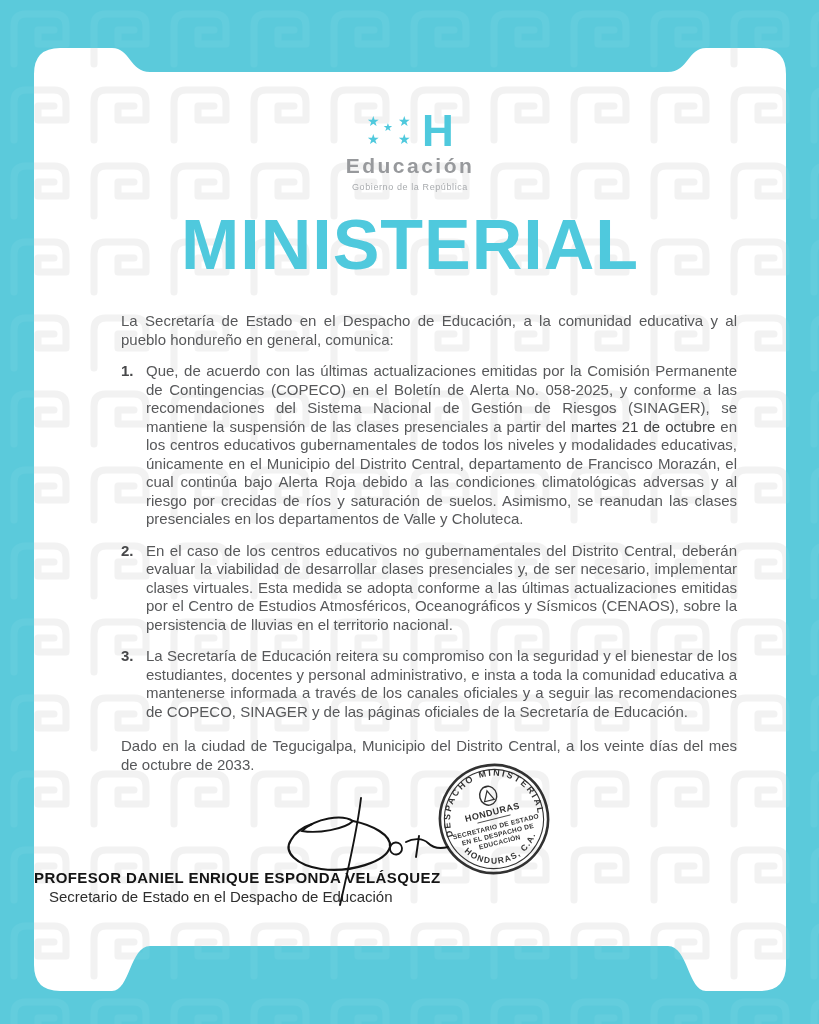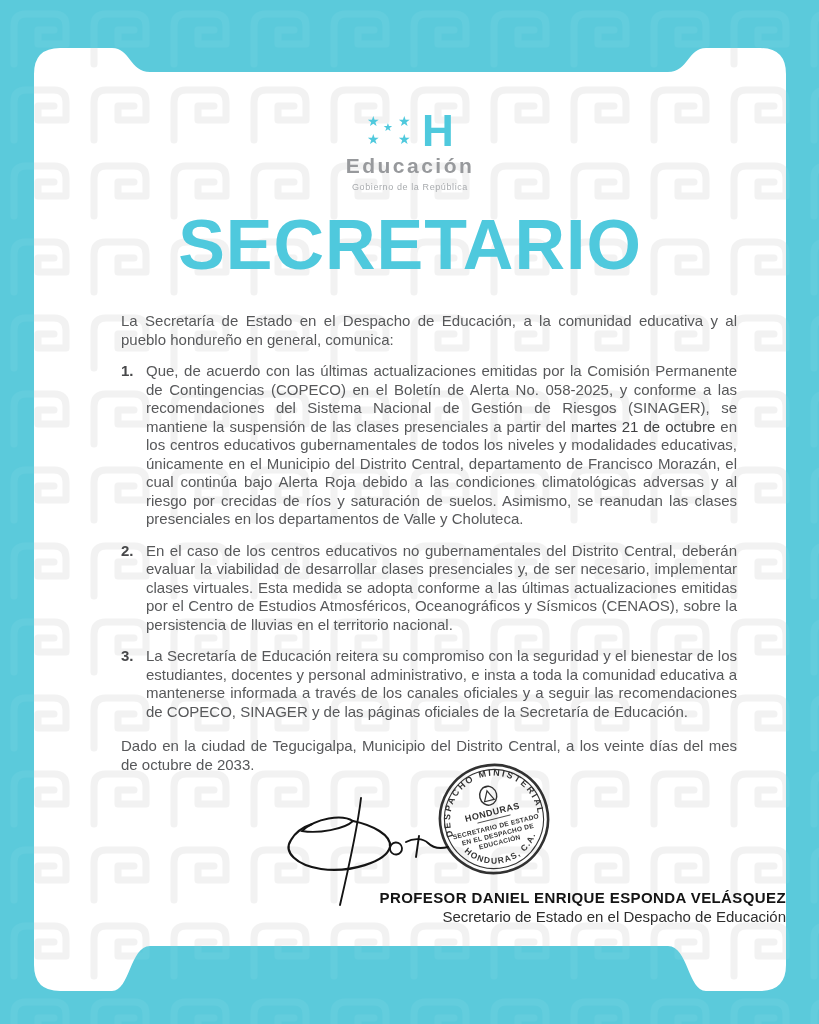--- a/index.html
+++ b/index.html
@@ -39,23 +39,23 @@
   .sig-layer{position:absolute;left:0;top:0;z-index:5;pointer-events:none;}
   .stamp-arc{font-family:"Liberation Sans",sans-serif;font-size:9px;font-weight:700;
     fill:#1c1c1c;letter-spacing:2px;}
   .stamp-arc-b{font-family:"Liberation Sans",sans-serif;font-size:8.5px;font-weight:700;
     fill:#1c1c1c;letter-spacing:1.2px;}
   .stamp-bold{font-family:"Liberation Sans",sans-serif;font-size:9px;font-weight:800;
     fill:#161616;letter-spacing:0.5px;text-anchor:middle;}
   .stamp-small{font-family:"Liberation Sans",sans-serif;font-size:6.6px;font-weight:700;
     fill:#1c1c1c;letter-spacing:0.3px;text-anchor:middle;}
   
-  .footer{position:absolute;left:34px;top:889px;width:752px;text-align:right;z-index:4;}
+  .footer{position:absolute;left:34px;top:869px;width:752px;text-align:left;z-index:4;}
   .name{font-size:15px;font-weight:800;color:#141414;letter-spacing:0.4px;}
-  .role{font-size:15px;color:#2e2e2e;margin-top:2px;}
+  .role{font-size:15px;color:#2e2e2e;margin-top:2px;margin-left:15px;}
 </style>
 </head>
 <body>
 
 <div class="stage">
 
   <svg class="bg" width="819" height="1024" viewBox="0 0 819 1024">
     <defs>
       <pattern id="gkWhite" width="80" height="76" patternUnits="userSpaceOnUse">
         <path d="M14 64 V26 Q14 14 26 14 H54 Q66 14 66 26 V44 H38 V30 H54" fill="none" stroke="#000000" stroke-opacity="0.05" stroke-width="7" stroke-linejoin="round" stroke-linecap="round"></path>
@@ -96,21 +96,21 @@
           <span class="star-tr">★</span>
           <span class="star-c">★</span>
           <span class="star-bl">★</span>
           <span class="star-br">★</span>
         </span>
         <span class="logo-h">H</span>
       </div>
       <div class="brand">Educación</div>
       <div class="gov">Gobierno de la República</div>
     </div>
-    <h1 class="title">SECRETARIO</h1>
+    <h1 class="title">MINISTERIAL</h1>
   </div>
 
   <div class="content">
     <p class="intro">La Secretaría de Estado en el Despacho de Educación, a la comunidad educativa y al pueblo hondureño en general, comunica:</p>
 
     <div class="item">
       <div class="num">1.</div>
       <div class="txt"><span>Que, de acuerdo con las últimas actualizaciones emitidas por la Comisión Permanente de Contingencias (COPECO) en el Boletín de Alerta No. 058-2025, y conforme a las recomendaciones del Sistema Nacional de Gestión de Riesgos (SINAGER), se mantiene la suspensión de las clases presenciales a partir del </span><strong>martes 21 de octubre</strong><span> en los centros educativos gubernamentales de todos los niveles y modalidades educativas, únicamente en el Municipio del Distrito Central, departamento de Francisco Morazán, el cual continúa bajo Alerta Roja debido a las condiciones climatológicas adversas y al riesgo por crecidas de ríos y saturación de suelos. Asimismo, se reanudan las clases presenciales en los departamentos de Valle y Choluteca.</span></div>
     </div>
 

